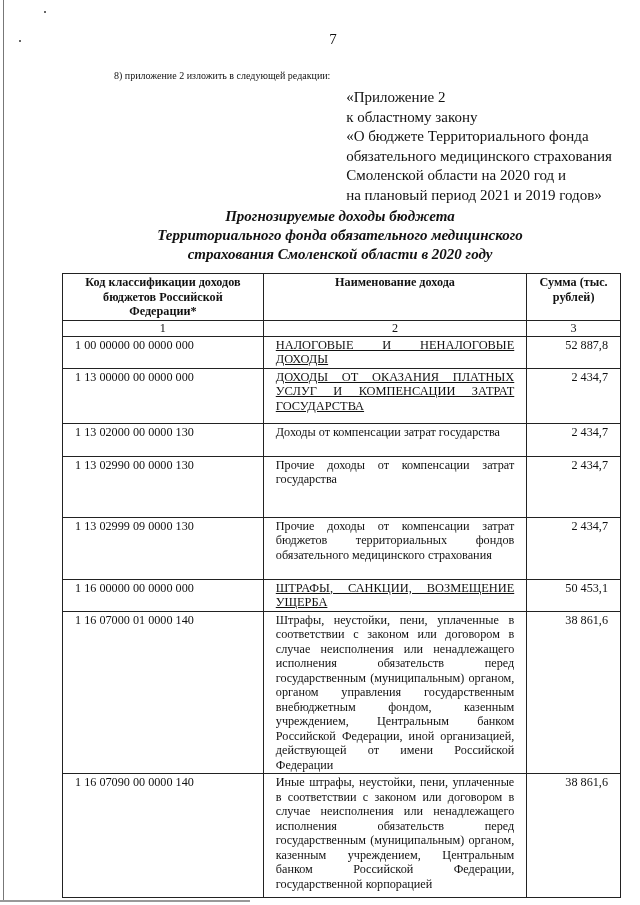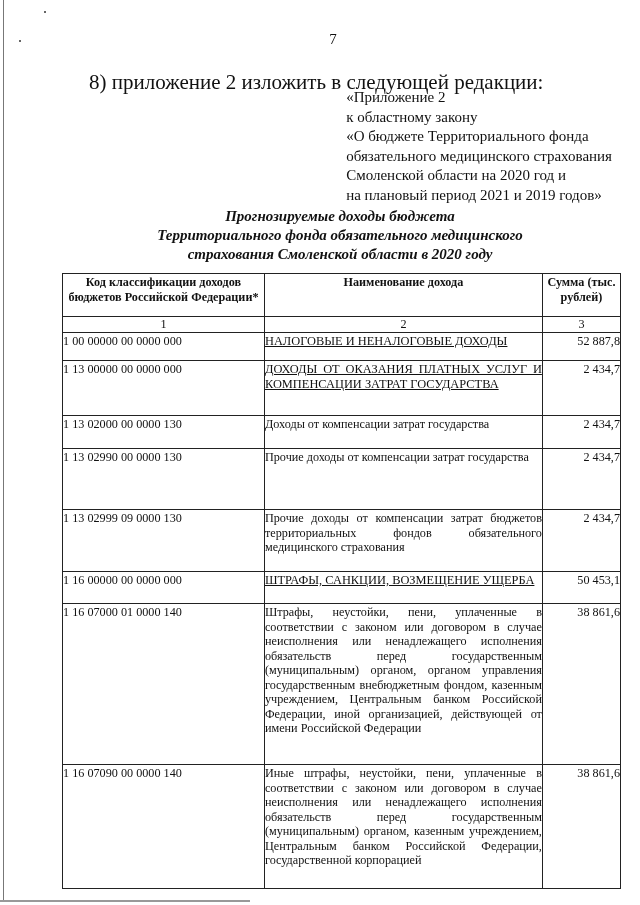--- a/index.html
+++ b/index.html
@@ -5,28 +5,28 @@
   html, body { margin: 0; padding: 0; }
   body {
     width: 640px; height: 905px; position: relative; overflow: hidden;
     background: #ffffff; color: #111;
     font-family: "Liberation Serif", "DejaVu Serif", serif;
   }
   .scan-edge-left { position: absolute; left: 3px; top: 0; width: 1px; height: 900px; background: #777; }
   .scan-edge-bottom { position: absolute; left: 0; top: 900px; width: 250px; height: 2px; background: #999; }
   .speck { position: absolute; width: 2px; height: 2px; background: #333; border-radius: 1px; }
   .page-num { position: absolute; top: 31px; left: 0; width: 640px; text-align: center; font-size: 15px; padding-left: 26px; box-sizing: border-box; }
-  .intro { position: absolute; top: 70px; left: 89px; font-size: 21px; }
+  .intro { position: absolute; top: 70px; left: 114px; font-size: 10px; }
   .appendix-ref { position: absolute; top: 88px; right: 28px; text-align: left; font-size: 15px; line-height: 19.6px; }
   .doc-title { position: absolute; top: 207px; left: 40px; width: 600px; text-align: center; font-weight: bold; font-size: 15px; line-height: 19px; font-style: italic; }
   table.income {
     position: absolute; left: 62px; top: 273px; width: 559px;
     border-collapse: collapse; font-size: 12.2px; line-height: 14.5px;
   }
-  table.income td, table.income th { border: 1px solid #222; vertical-align: top; padding: 1px 0; }
+  table.income td, table.income th { border: 1px solid #222; vertical-align: top; padding: 1px 12px; }
   table.income th { font-weight: bold; text-align: center; }
   .c1 { width: 193px; text-align: left; }
   .c2 { width: 266px; text-align: justify; text-align-last: left; margin-left: 24px; }
   .c3 { width: 74px; text-align: right; }
   .num-row td { text-align: center; padding: 0 4px; line-height: 13px; }
   .caps { font-size: 12.4px; text-decoration: underline; }
   .h-318 { height: 43px; }
 </style>
 </head>
 <body>

